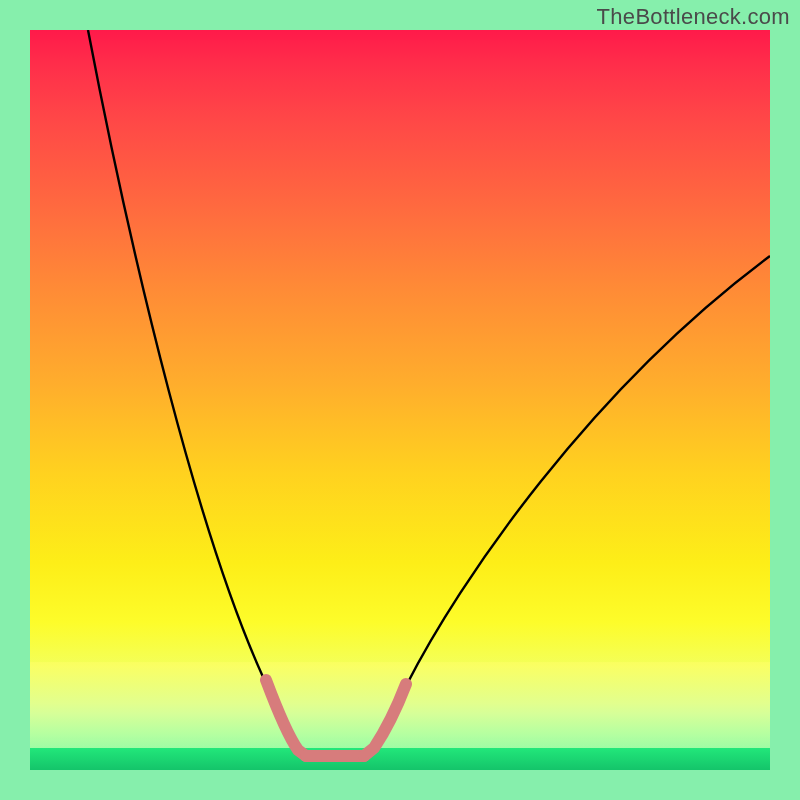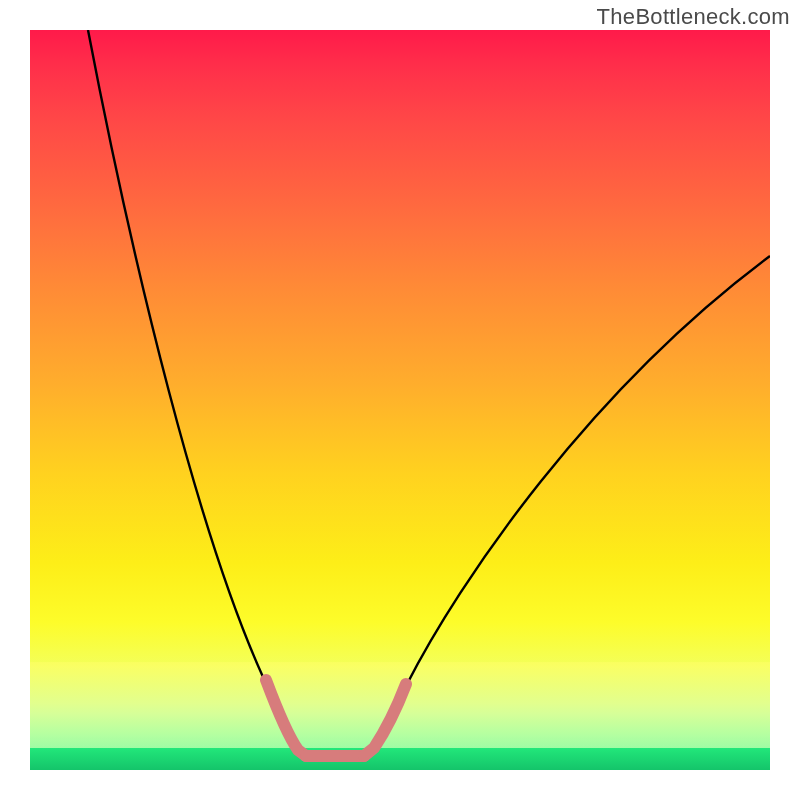--- a/index.html
+++ b/index.html
@@ -1,17 +1,17 @@
 <!DOCTYPE html>
 <html><head>
 <meta charset="utf-8">
 <style>
   * { margin: 0; padding: 0; box-sizing: border-box; }
   html, body { width: 800px; height: 800px; background: #000; overflow: hidden; font-family: Arial, Helvetica, sans-serif; }
-  .frame { position: relative; width: 800px; height: 800px; background: #ffffff; }
+  .frame { position: relative; width: 800px; height: 800px; background: #86efac; }
   .watermark { position: absolute; top: 4px; right: 10px; color: #4a4a4a; font-size: 22px; font-weight: 500; letter-spacing: 0.3px; z-index: 10; }
   .plot { position: absolute; left: 30px; top: 30px; width: 740px; height: 740px; }
   .gradient-bg { position: absolute; inset: 0; background: linear-gradient(to bottom,
       #ff1a4a 0%,
       #ff2f4a 5%,
       #ff4747 12%,
       #ff6a3f 24%,
       #ff8b36 35%,
       #ffae2c 48%,
       #ffd21f 60%,

